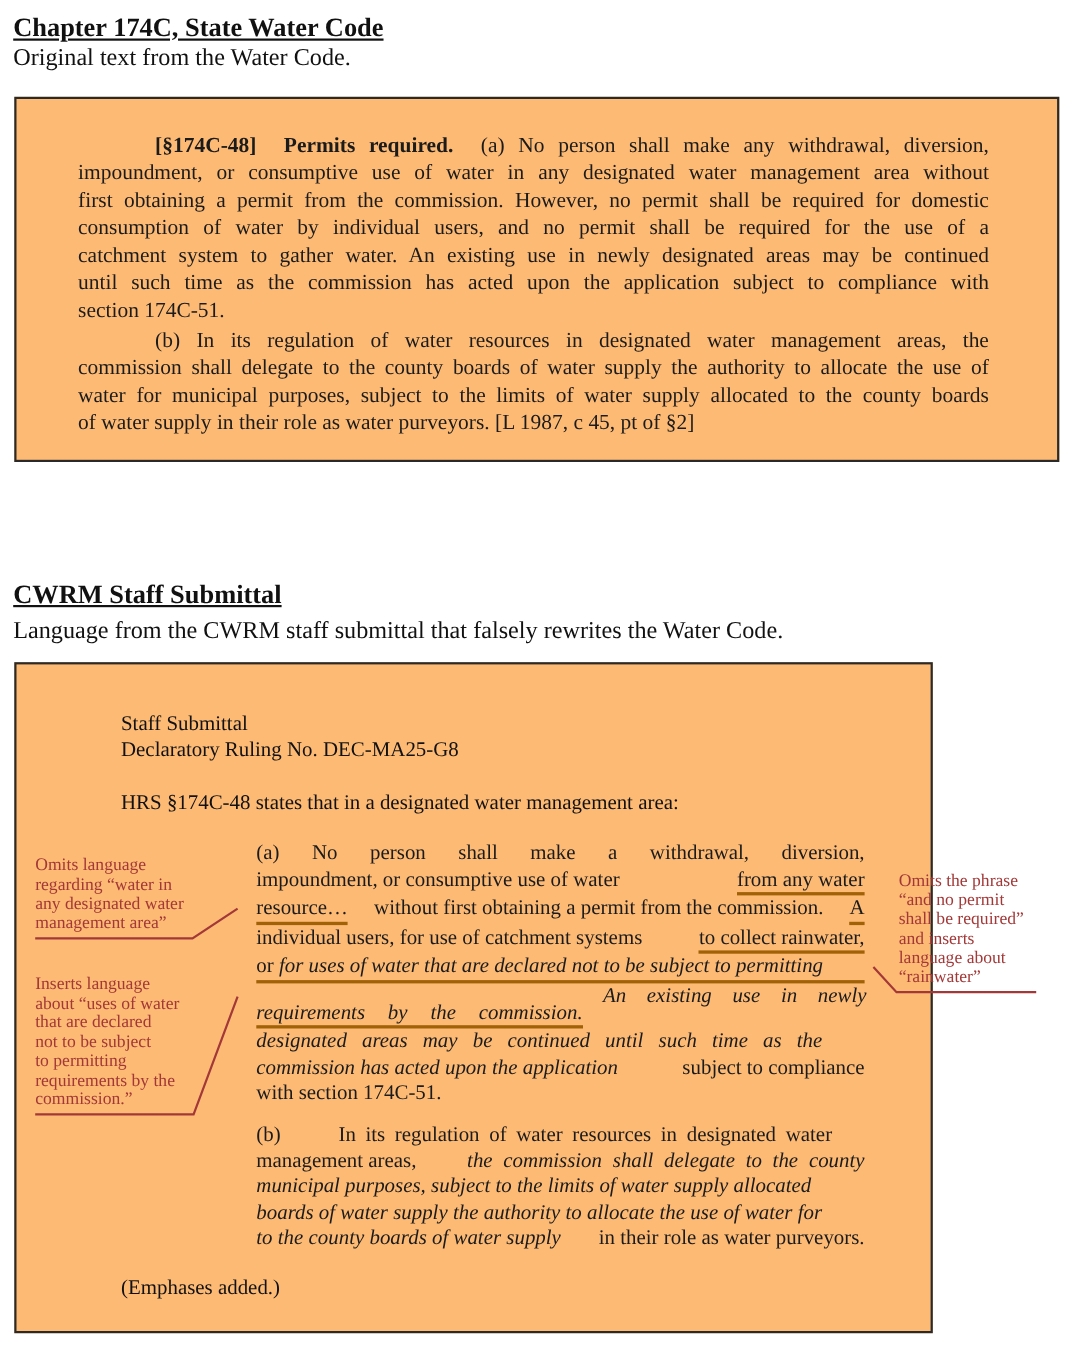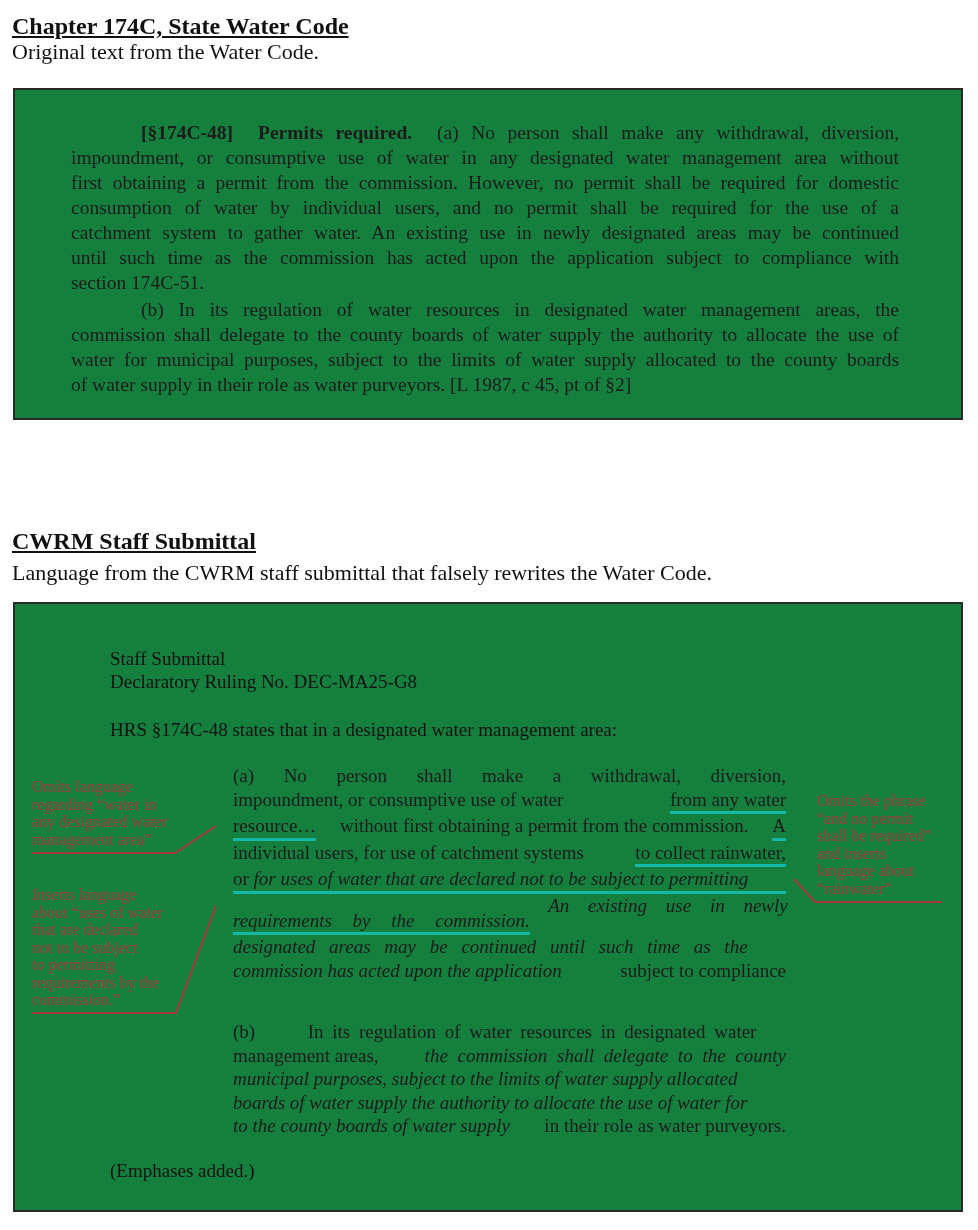--- a/index.html
+++ b/index.html
@@ -4,34 +4,34 @@
 <style>
   html, body { margin: 0; padding: 0; background: #ffffff; }
   body {
     width: 978px; height: 1230px; position: relative; overflow: hidden;
     font-family: "Liberation Serif", "DejaVu Serif", serif; color: #111;
   }
   .abs { position: absolute; }
   .h1 { font-weight: bold; font-size: 24px; line-height: 28px; text-decoration: underline; }
   .sub { font-size: 22px; line-height: 24px; }
 
-  .box { position: absolute; border: 2px solid #2a2a2a; background: #15803d; box-sizing: border-box; padding-left: 20px; }
+  .box { position: absolute; border: 2px solid #2a2a2a; background: #fdba74; box-sizing: border-box; padding-left: 20px; }
 
   .para { position: absolute; font-size: 19.5px; line-height: 25px; text-align: justify; color: #1b1b1b; }
   .para .ind { display: inline-block; width: 70px; }
   .ln { display: block; text-align: justify; text-align-last: justify; white-space: nowrap; }
   .ln.last { text-align-last: left; }
   .para b { font-weight: bold; }
 
   .sub-text { font-size: 19px; line-height: 23px; }
   .s-para { position: absolute; font-size: 19px; line-height: 23.5px; color: #1b1b1b; }
   .s-para .ln { display: flex; justify-content: space-between; white-space: pre; }
   .s-para .ln.last { justify-content: flex-start; }
   .s-para .ln.last span { margin-right: 5px; }
-  .u { border-bottom: 3px solid #14b8a6; padding-bottom: 0px; }
+  .u { border-bottom: 3px solid #a16207; padding-bottom: 0px; }
   .it { font-style: italic; }
 
   .note { position: absolute; color: #a33838; font-size: 16px; line-height: 17.5px; }
   svg.lines { position: absolute; left: 0; top: 0; }
 </style>
 </head>
 <body>
 
 <div class="abs h1" style="left:12px;top:12px;">Chapter 174C, State Water Code</div>
 <div class="abs sub" style="left:12px;top:40px;">Original text from the Water Code.</div>
@@ -50,21 +50,21 @@
     <span class="ln"><span class="ind"></span><span>(b)    In its regulation of water resources in designated water management areas, the</span></span>
     <span class="ln">commission shall delegate to the county boards of water supply the authority to allocate the use of</span>
     <span class="ln">water for municipal purposes, subject to the limits of water supply allocated to the county boards</span>
     <span class="ln last">of water supply in their role as water purveyors.  [L 1987, c 45, pt of §2]</span>
   </div>
 </div>
 
 <div class="abs h1" style="left:12px;top:527px;">CWRM Staff Submittal</div>
 <div class="abs sub" style="left:12px;top:561px;">Language from the CWRM staff submittal that falsely rewrites the Water Code.</div>
 
-<div class="box" style="left:13px;top:602px;width:950px;height:610px;">
+<div class="box" style="left:13px;top:602px;width:835px;height:610px;">
   <div class="abs sub-text" style="left:95px;top:43px;">
     <div>Staff Submittal</div>
     <div>Declaratory Ruling No. DEC-MA25-G8</div>
   </div>
   <div class="abs sub-text" style="left:95px;top:114px;">HRS §174C-48 states that in a designated water management area:</div>
 
   <div class="s-para" style="left:218px;top:160px;width:553px;">
     <div class="ln">
       <span>(a)</span>
       <span>No</span>
@@ -94,20 +94,23 @@
     <div class="ln it">
       <span class="u" style="word-spacing:16px;margin-top:15px;">requirements by the commission.</span>
       <span style="word-spacing:14px;"> An existing use in newly</span>
     </div>
     <div class="ln it" style="word-spacing:9px;">
       <span>designated areas may be continued until such time as the</span>
     </div>
     <div class="ln">
       <span class="it">commission has acted upon the application</span>
       <span> subject to compliance</span>
+    </div>
+    <div class="ln last">
+      <span>with section 174C-51.</span>
     </div>
   </div>
 
   <div class="s-para" style="left:218px;top:416px;width:553px;">
     <div class="ln" style="word-spacing:4px;"><span>(b)      In its regulation of water resources in designated water</span></div>
     <div class="ln">
       <span>management areas, </span>
       <span class="it" style="word-spacing:5px;">the commission shall delegate to the county</span>
     </div>
     <div class="ln it"><span>municipal purposes, subject to the limits of water supply allocated</span></div>

